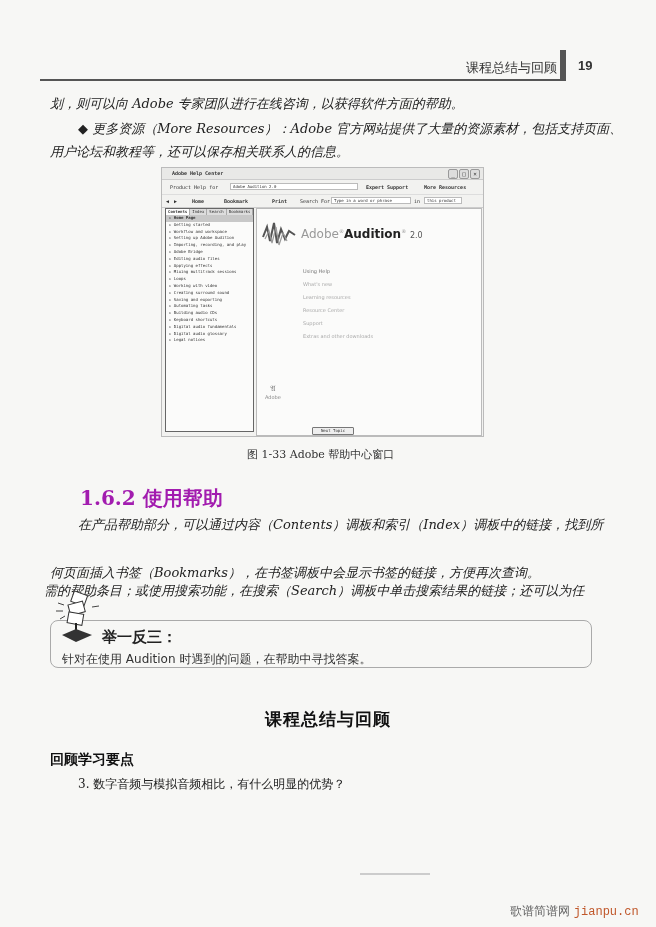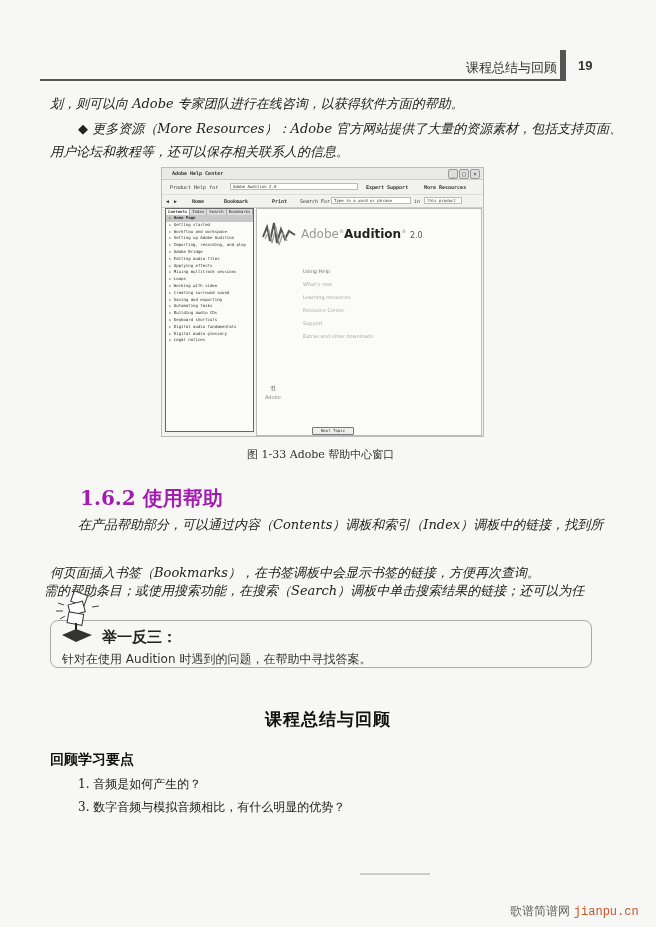--- a/index.html
+++ b/index.html
@@ -183,18 +183,17 @@
   </g>
   <line x1="24" y1="34" x2="24" y2="44" stroke="#222" stroke-width="2"></line>
   <polygon points="10,46 24,40 40,46 24,53" fill="#333"></polygon>
 </svg>
 <div class="abs tip-title">举一反三：</div>
 <div class="abs tip-text">针对在使用 Audition 时遇到的问题，在帮助中寻找答案。</div>
 
 <div class="abs summary-title">课程总结与回顾</div>
 <div class="abs review-heading">回顾学习要点</div>
 <div class="abs review-list">
-  <div>1. 音频是如何产生的？</div>
   <div>3. 数字音频与模拟音频相比，有什么明显的优势？</div>
 </div>
 
 <div class="abs footer-marks"></div>
 <div class="abs watermark"><span style="color:#666;font-family:'DejaVu Serif',serif;">歌谱简谱网 </span><span>jianpu.cn</span></div>
 
 </body></html>

